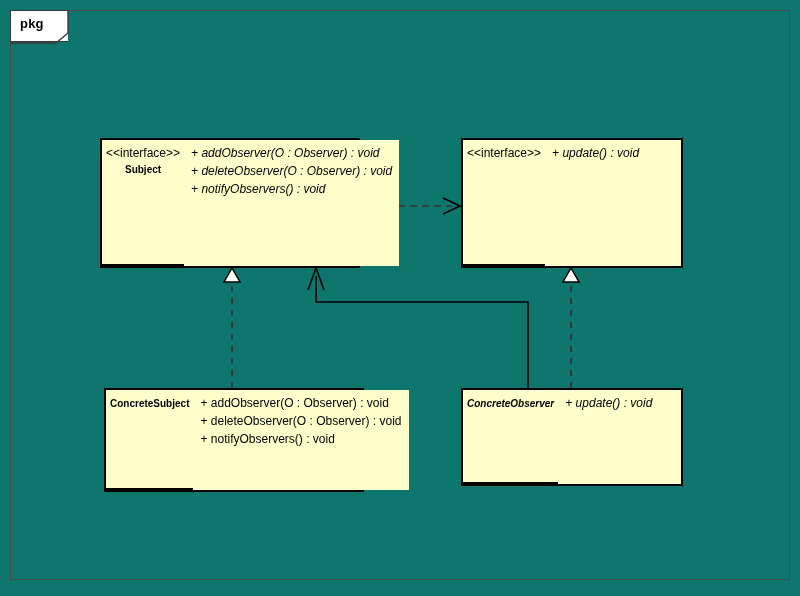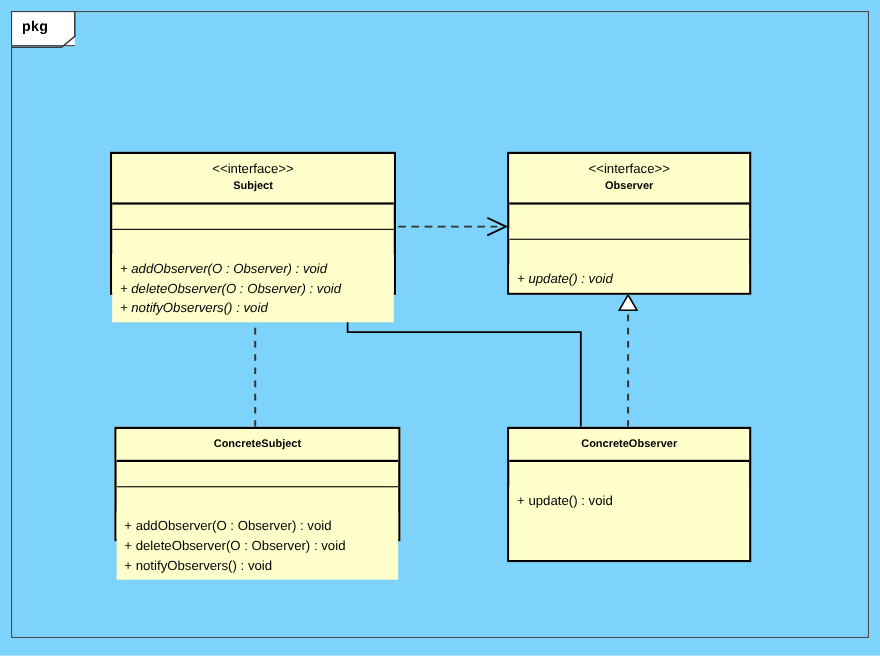--- a/index.html
+++ b/index.html
@@ -12,21 +12,21 @@
     width: 800px;
     height: 596px;
     font-family: "Liberation Sans", sans-serif;
     overflow: hidden;
   }
 
   #canvas {
     position: relative;
     width: 800px;
     height: 596px;
-    background: #7dd3fc;
+    background: #0f766e;
   }
 
   
   .pkg-frame {
     position: absolute;
     left: 10px;
     top: 10px;
     width: 780px;
     height: 570px;
     box-sizing: border-box;
@@ -56,21 +56,20 @@
     line-height: 16px;
   }
 
   
   .uml-box {
     position: absolute;
     box-sizing: border-box;
     background: #ffffcc;
     border: 2px solid #000000;
     display: flex;
-    flex-direction: column;
   }
   .uml-header {
     box-sizing: border-box;
     border-bottom: 2px solid #000000;
     text-align: center;
     padding: 5px 4px 6px 4px;
     background: #ffffcc;
   }
   .stereotype {
     display: block;
@@ -83,21 +82,20 @@
     font-size: 10px;
     font-weight: bold;
     color: #000000;
     line-height: 17px;
   }
   .uml-compartment {
     box-sizing: border-box;
     border-bottom: 1px solid #000000;
     padding: 4px 7px 4px 7px;
     background: #ffffcc;
-    margin-top: 22px;
   }
   .uml-compartment.last {
     border-bottom: none;
     flex: 1 1 auto;
   }
   .uml-compartment.empty {
     padding: 0;
     height: 10px;
   }
   .member {
@@ -158,41 +156,40 @@
     <div class="uml-compartment last">
       <span class="member italic">+ addObserver(O : Observer) : void</span>
       <span class="member italic">+ deleteObserver(O : Observer) : void</span>
       <span class="member italic">+ notifyObservers() : void</span>
     </div>
   </div>
 
   <div class="uml-box" style="left:461px; top:138px; width:222px; height:130px;">
     <div class="uml-header">
       <span class="stereotype">&lt;&lt;interface&gt;&gt;</span>
-      <span class="class-name">Observer</span>
     </div>
     <div class="uml-compartment empty"></div>
     <div class="uml-compartment last">
       <span class="member italic">+ update() : void</span>
     </div>
   </div>
 
   <div class="uml-box" style="left:104px; top:388px; width:260px; height:104px;">
     <div class="uml-header">
       <span class="class-name">ConcreteSubject</span>
     </div>
     <div class="uml-compartment empty"></div>
     <div class="uml-compartment last">
       <span class="member">+ addObserver(O : Observer) : void</span>
       <span class="member">+ deleteObserver(O : Observer) : void</span>
       <span class="member">+ notifyObservers() : void</span>
     </div>
   </div>
 
-  <div class="uml-box" style="left:461px; top:388px; width:222px; height:123px;">
+  <div class="uml-box" style="left:461px; top:388px; width:222px; height:98px;font-style:italic;">
     <div class="uml-header">
       <span class="class-name">ConcreteObserver</span>
     </div>
     <div class="uml-compartment last">
       <span class="member">+ update() : void</span>
     </div>
   </div>
 
 </div>
 

